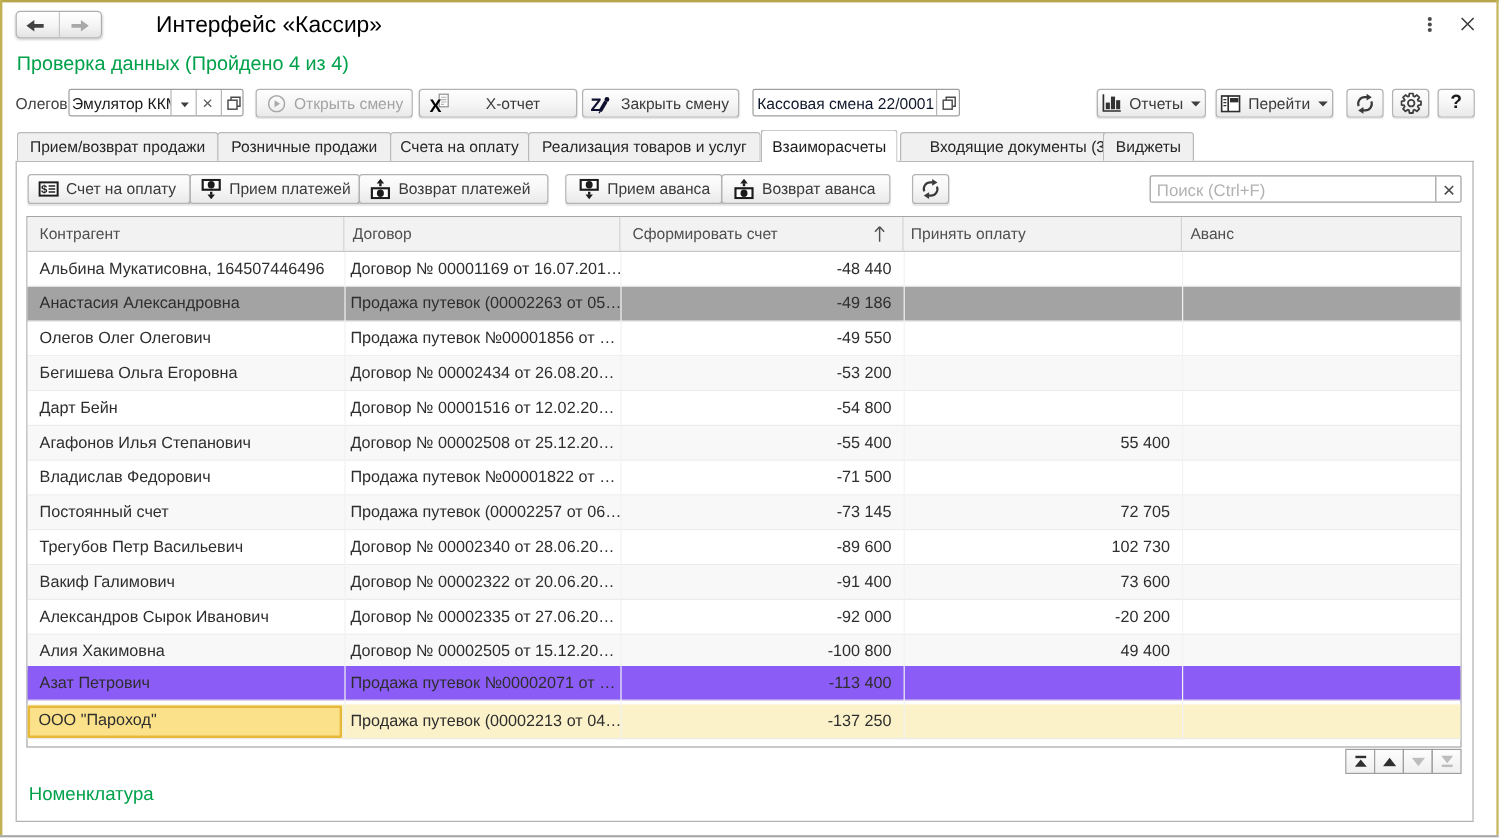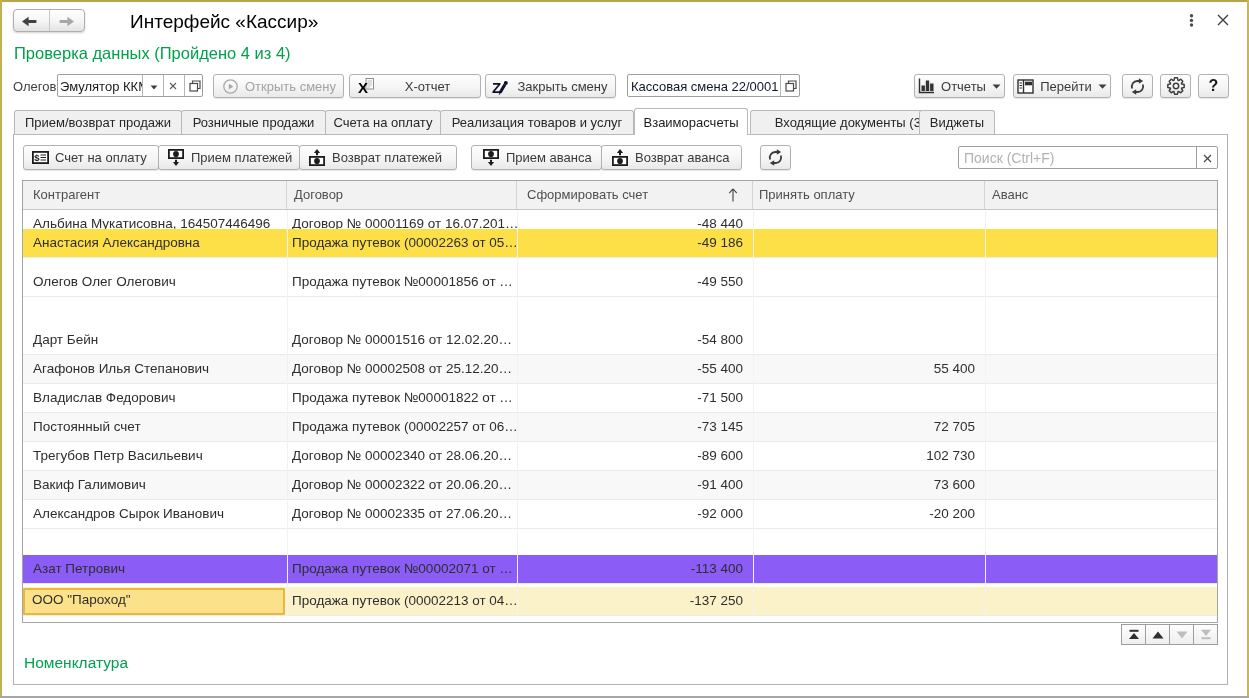--- a/index.html
+++ b/index.html
@@ -261,29 +261,34 @@
  </div>
 <div class="vline" style="left:264px"></div>
 <div class="vline" style="left:494px"></div>
 <div class="vline" style="left:730px"></div>
 <div class="vline" style="left:962px"></div>
 <div class="trow" style="top:29px;background:#ffffff">
       <div class="c t" style="left:10px">Альбина Мукатисовна, 164507446496</div>
       <div class="c t" style="left:269px">Договор № 00001169 от 16.07.201…</div>
       <div class="c n" style="right:474px">-48 440</div>
     </div>
-<div class="trow" style="top:48px;background:#fde047">
+<div class="trow" style="top:58px;background:#a3a3a3">
       <div class="c t" style="left:10px">Анастасия Александровна</div>
       <div class="c t" style="left:269px">Продажа путевок (00002263 от 05…</div>
       <div class="c n" style="right:474px">-49 186</div>
     </div>
 <div class="trow" style="top:87px;background:#ffffff">
       <div class="c t" style="left:10px">Олегов Олег Олегович</div>
       <div class="c t" style="left:269px">Продажа путевок №00001856 от …</div>
       <div class="c n" style="right:474px">-49 550</div>
+    </div>
+<div class="trow" style="top:116px;background:#f8f8f8">
+      <div class="c t" style="left:10px">Бегишева Ольга Егоровна</div>
+      <div class="c t" style="left:269px">Договор № 00002434 от 26.08.20…</div>
+      <div class="c n" style="right:474px">-53 200</div>
     </div>
 <div class="trow" style="top:145px;background:#ffffff">
       <div class="c t" style="left:10px">Дарт Бейн</div>
       <div class="c t" style="left:269px">Договор № 00001516 от 12.02.20…</div>
       <div class="c n" style="right:474px">-54 800</div>
     </div>
 <div class="trow" style="top:174px;background:#f8f8f8">
       <div class="c t" style="left:10px">Агафонов Илья Степанович</div>
       <div class="c t" style="left:269px">Договор № 00002508 от 25.12.20…</div>
       <div class="c n" style="right:474px">-55 400</div>
@@ -310,20 +315,26 @@
       <div class="c t" style="left:10px">Вакиф Галимович</div>
       <div class="c t" style="left:269px">Договор № 00002322 от 20.06.20…</div>
       <div class="c n" style="right:474px">-91 400</div>
       <div class="c n" style="right:242px">73 600</div>
     </div>
 <div class="trow" style="top:319px;background:#ffffff">
       <div class="c t" style="left:10px">Александров Сырок Иванович</div>
       <div class="c t" style="left:269px">Договор № 00002335 от 27.06.20…</div>
       <div class="c n" style="right:474px">-92 000</div>
       <div class="c n" style="right:242px">-20 200</div>
+    </div>
+<div class="trow" style="top:348px;background:#f8f8f8">
+      <div class="c t" style="left:10px">Алия Хакимовна</div>
+      <div class="c t" style="left:269px">Договор № 00002505 от 15.12.20…</div>
+      <div class="c n" style="right:474px">-100 800</div>
+      <div class="c n" style="right:242px">49 400</div>
     </div>
 <div class="trow" style="top:374px;background:#8b5cf6">
       <div class="c t" style="left:10px">Азат Петрович</div>
       <div class="c t" style="left:269px">Продажа путевок №00002071 от …</div>
       <div class="c n" style="right:474px">-113 400</div>
     </div>
 <div class="trow" style="top:406px;background:#fcf2ca">
       <div class="selcell">
         <span>ООО "Пароход"</span>
       </div>

